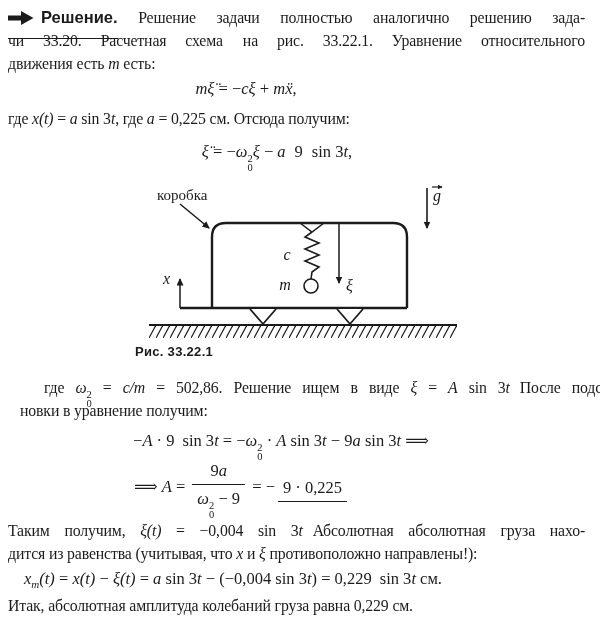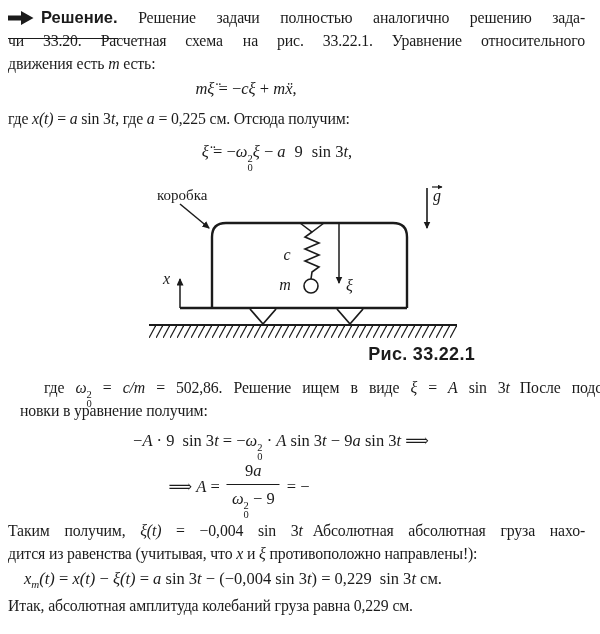--- a/index.html
+++ b/index.html
@@ -17,21 +17,21 @@
   .hdr-title{font-family:"Liberation Sans","DejaVu Sans",sans-serif;font-weight:bold;font-size:16.5px;letter-spacing:0;}
   .marker-icon{display:inline-block;vertical-align:-2px;margin-right:7px;}
   .formula{position:absolute;transform:translateX(-50%);white-space:nowrap;font-size:16.5px;line-height:23px;}
   .frac{display:inline-block;vertical-align:middle;text-align:center;margin:0 3px;}
   .frac .num{display:block;padding:1px 5px 2px;border-bottom:1.3px solid #1b1b1b;}
   .frac .den{display:block;padding:2px 5px 0;}
   .ss{display:inline-flex;flex-direction:column;align-items:flex-start;vertical-align:-5px;
       font-size:10.5px;line-height:9px;font-style:normal;letter-spacing:0;}
   .msub{font-size:11px;}
   .fig-caption{font-family:"Liberation Sans","DejaVu Sans",sans-serif;font-weight:bold;
-      font-size:18px;text-align:right;letter-spacing:0.3px;}
+      font-size:13px;text-align:left;letter-spacing:0.3px;}
   svg text{fill:#1b1b1b;}
   .fig-lbl-rom{font:15px "Liberation Serif","DejaVu Serif",serif;}
   .fig-lbl-it{font:italic 16px "Liberation Serif","DejaVu Serif",serif;}
 </style>
 </head>
 <body>
 
 <div class="abs line jline" style="left:8px;top:6px;width:577px;">
   <span class="hdr-group"><span class="marker-icon"><svg width="26" height="14" viewBox="0 0 26 14">
           <path d="M0,4.5 L13,4.5 L13,0 L25.5,7 L13,14 L13,9.5 L0,9.5 Z" fill="#1b1b1b"></path>
@@ -100,20 +100,20 @@
 <div class="abs line" style="left:20px;top:399px;width:577px;"><span>новки в уравнение получим:</span></div>
 
 <div class="formula" style="left:281px;top:429px;"><span>−</span><span class="it">A</span><span> · 9</span><span class="gap" style="width: 8px;"></span><span>sin 3</span><span class="it">t</span><span> = −</span><span class="it">ω</span><span class="ss">
       <span>2</span>
       <span>0</span>
     </span><span> · </span><span class="it">A</span><span> sin 3</span><span class="it">t</span><span> − 9</span><span class="it">a</span><span> sin 3</span><span class="it">t</span><span> ⟹</span></div>
 
 <div class="formula" style="left:242px;top:458px;"><span>⟹ </span><span class="it">A</span><span> = </span><span class="frac"><span class="num"><span>9</span><span class="it">a</span></span><span class="den"><span class="it">ω</span><span class="ss">
           <span>2</span>
           <span>0</span>
-        </span><span> − 9</span></span></span><span> = −</span><span class="frac"></span></div>
+        </span><span> − 9</span></span></span><span> = −</span><span class="frac"><span class="num"><span>9 · 0,225</span></span></span></div>
 
 <div class="abs line jline" style="left:8px;top:519px;width:577px;"><span>Таким получим, </span><span class="it">ξ(t)</span><span> = −0,004 sin 3</span><span class="it">t</span><span class="gap" style="width: 10px;"></span><span>Абсолютная абсолютная груза нахо-</span></div>
 <div class="abs line" style="left:8px;top:542px;width:577px;"><span>дится из равенства (учитывая, что </span><span class="it">x</span><span> и </span><span class="it">ξ</span><span> противоположно направлены!):</span></div>
 
 <div class="formula" style="left:233px;top:567px;"><span class="it">x</span><sub class="msub it">m</sub><span class="it">(t)</span><span> = </span><span class="it">x(t)</span><span> − </span><span class="it">ξ(t)</span><span> = </span><span class="it">a</span><span> sin 3</span><span class="it">t</span><span> − (−0,004 sin 3</span><span class="it">t</span><span>) = 0,229</span><span class="gap" style="width: 8px;"></span><span>sin 3</span><span class="it">t</span><span> см.</span></div>
 
 <div class="abs line" style="left:8px;top:594px;width:577px;"><span>Итак, абсолютная амплитуда колебаний груза равна 0,229 см.</span></div>
 
 </body></html>

